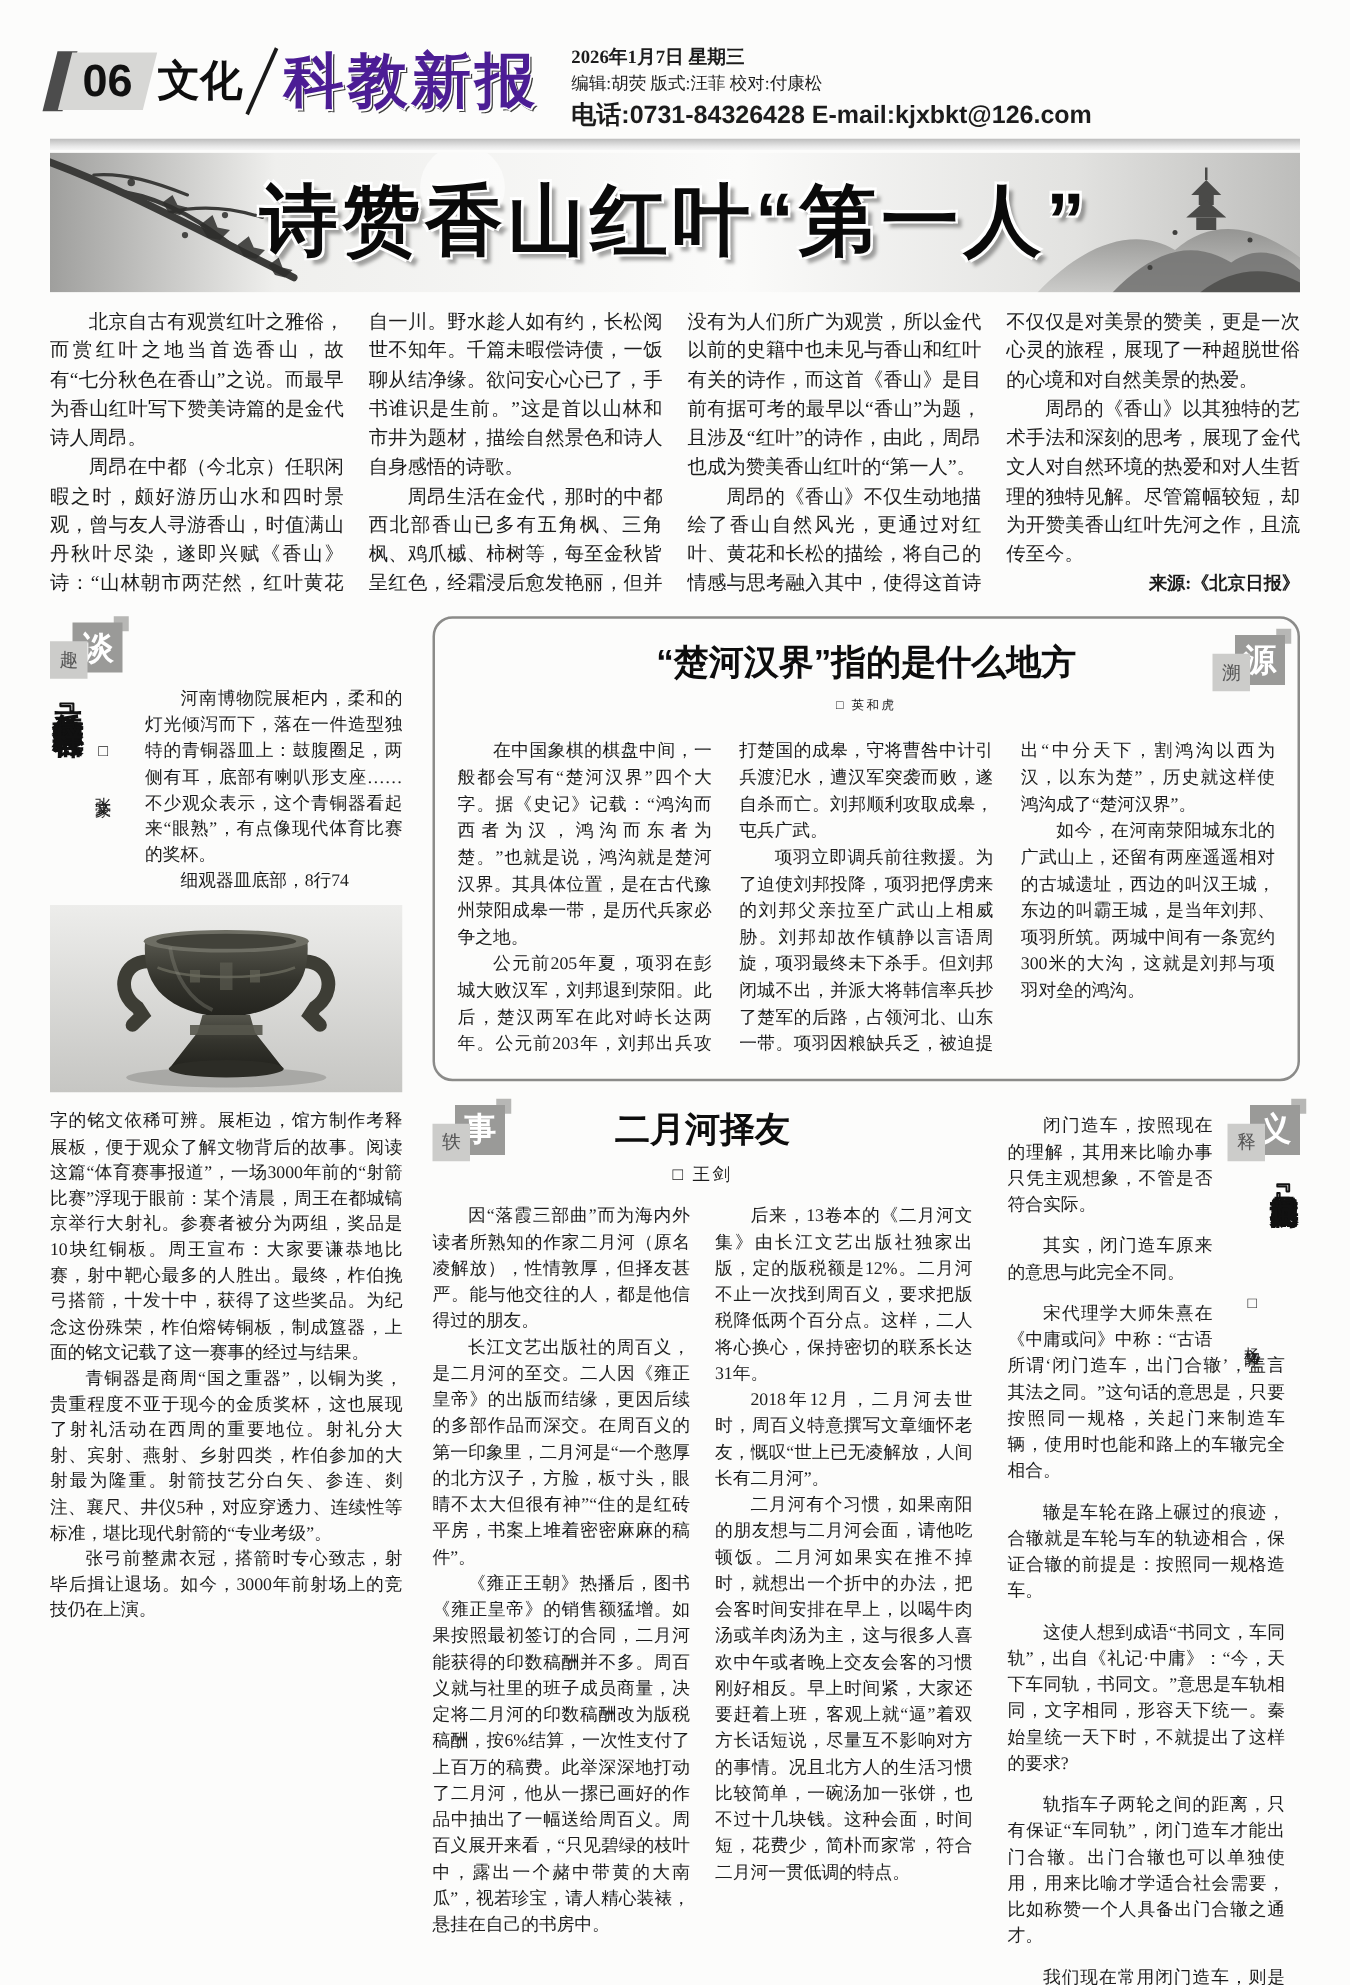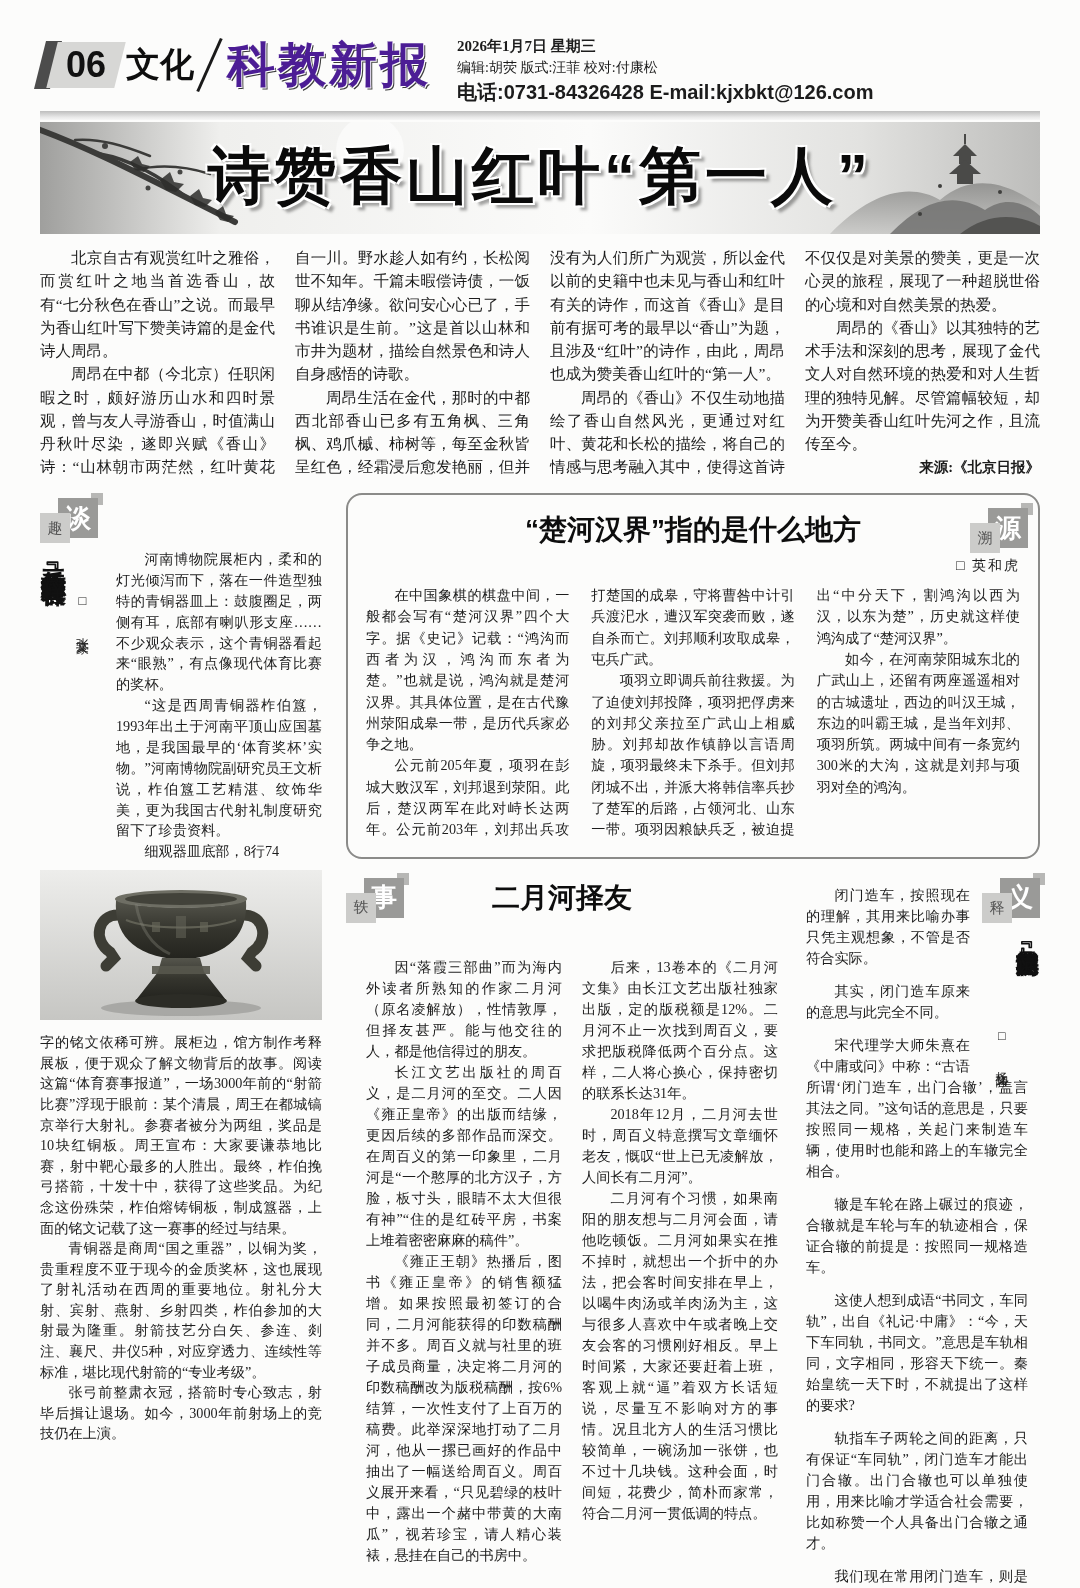--- a/index.html
+++ b/index.html
@@ -57,31 +57,31 @@
   .left-top-text{flex:1;font-size:14.2px;line-height:1.47;text-align:justify;}
   .left-top-text p{margin:0;text-indent:2em;}
   .vessel{margin:8px 0 8px;}
   .left-bottom{font-size:14.2px;line-height:1.45;text-align:justify;}
   .left-bottom p{margin:0;text-indent:2em;}
   .left-bottom p:first-child{text-indent:0;}
   
   .box{position:relative;border:2px solid #8b8b89;border-radius:16px;padding:14px 18px 16px;}
   .box-badge{position:absolute;right:10px;top:8px;}
   .box-title{text-align:center;font-family:"Liberation Sans",sans-serif;font-weight:900;font-size:28px;color:#0d0d0d;margin:2px 0 0;}
-  .box-author{text-align:right;font-size:14px;margin:8px 0 10px;letter-spacing:2px;}
+  .box-author{text-align:center;font-size:10px;margin:8px 0 20px;letter-spacing:2px;}
   .box-body{column-count:3;column-gap:22px;font-size:14.2px;line-height:1.5;text-align:justify;}
   .box-body p{margin:0;text-indent:2em;}
   
   .bottom-row{display:flex;gap:16px;margin-top:14px;}
   .anecdote{width:432px;flex:0 0 auto;}
   .anec-head{position:relative;height:84px;}
   .anec-head .badge{position:absolute;left:0;top:0;}
   .anec-title{text-align:center;font-family:"Liberation Sans",sans-serif;font-weight:900;font-size:28px;color:#0d0d0d;padding-top:6px;}
   .anec-author{text-align:center;font-size:14px;letter-spacing:2px;margin-top:8px;}
-  .anec-body{column-count:2;column-gap:20px;font-size:14.2px;line-height:1.48;text-align:justify;margin-left:20px;}
+  .anec-body{column-count:2;column-gap:20px;font-size:14.2px;line-height:1.48;text-align:justify;}
   .anec-body p{margin:0;text-indent:2em;}
   .meaning{flex:1;min-width:0;font-size:14.2px;line-height:1.48;text-align:justify;}
   .m-strip{float:right;width:62px;margin-left:8px;display:flex;flex-direction:column;align-items:flex-end;}
   .m-vert{display:flex;margin-top:10px;}
   .m-author{writing-mode:vertical-rl;text-orientation:upright;font-size:12.5px;margin:96px 4px 0 0;letter-spacing:2px;}
   .m-title{writing-mode:vertical-rl;text-orientation:upright;font-family:"Liberation Sans",sans-serif;
     font-weight:900;font-size:23px;line-height:1.1;color:#111;}
   .meaning p{margin:12px;text-indent:2em;}
 </style>
 </head>
@@ -173,21 +173,20 @@
         <span class="big">谈</span>
         <span class="small">趣</span>
       </div>
       <div class="left-top">
         <div class="v-strip">
           <div class="v-title">三千年前的『体育奖杯』长啥样</div>
           <div class="v-author">□ 张文豪</div>
         </div>
         <div class="left-top-text">
             <p>河南博物院展柜内，柔和的灯光倾泻而下，落在一件造型独特的青铜器皿上：鼓腹圈足，两侧有耳，底部有喇叭形支座……不少观众表示，这个青铜器看起来“眼熟”，有点像现代体育比赛的奖杯。</p>
-            <p>“这是西周青铜器柞伯簋，1993年出土于河南平顶山应国墓地，是我国最早的‘体育奖杯’实物。”河南博物院副研究员王文析说，柞伯簋工艺精湛、纹饰华美，更为我国古代射礼制度研究留下了珍贵资料。</p>
             <p>细观器皿底部，8行74</p>
           </div>
       </div>
       <div class="vessel">
         <svg width="282" height="150" viewBox="0 0 282 150">
           <defs>
             <linearGradient id="ph" x1="0" y1="0" x2="0" y2="1">
               <stop offset="0" stop-color="#ededeb"></stop>
                 <stop offset="1" stop-color="#c6c6c3"></stop>
             </linearGradient>
@@ -246,20 +245,21 @@
       <div class="bottom-row">
 
         <div class="anecdote">
           <div class="anec-head">
             <div class="badge">
               <span class="corner"></span>
               <span class="big">事</span>
               <span class="small">轶</span>
             </div>
             <div class="anec-title">二月河择友</div>
+            <div class="anec-author">□ 王剑</div>
           </div>
           <div class="anec-body">
               <p>因“落霞三部曲”而为海内外读者所熟知的作家二月河（原名凌解放），性情敦厚，但择友甚严。能与他交往的人，都是他信得过的朋友。</p>
               <p>长江文艺出版社的周百义，是二月河的至交。二人因《雍正皇帝》的出版而结缘，更因后续的多部作品而深交。在周百义的第一印象里，二月河是“一个憨厚的北方汉子，方脸，板寸头，眼睛不太大但很有神”“住的是红砖平房，书案上堆着密密麻麻的稿件”。</p>
               <p>《雍正王朝》热播后，图书《雍正皇帝》的销售额猛增。如果按照最初签订的合同，二月河能获得的印数稿酬并不多。周百义就与社里的班子成员商量，决定将二月河的印数稿酬改为版税稿酬，按6%结算，一次性支付了上百万的稿费。此举深深地打动了二月河，他从一摞已画好的作品中抽出了一幅送给周百义。周百义展开来看，“只见碧绿的枝叶中，露出一个赭中带黄的大南瓜”，视若珍宝，请人精心装裱，悬挂在自己的书房中。</p>
               <p>后来，13卷本的《二月河文集》由长江文艺出版社独家出版，定的版税额是12%。二月河不止一次找到周百义，要求把版税降低两个百分点。这样，二人将心换心，保持密切的联系长达31年。</p>
               <p>2018年12月，二月河去世时，周百义特意撰写文章缅怀老友，慨叹“世上已无凌解放，人间长有二月河”。</p>
               <p>二月河有个习惯，如果南阳的朋友想与二月河会面，请他吃顿饭。二月河如果实在推不掉时，就想出一个折中的办法，把会客时间安排在早上，以喝牛肉汤或羊肉汤为主，这与很多人喜欢中午或者晚上交友会客的习惯刚好相反。早上时间紧，大家还要赶着上班，客观上就“逼”着双方长话短说，尽量互不影响对方的事情。况且北方人的生活习惯比较简单，一碗汤加一张饼，也不过十几块钱。这种会面，时间短，花费少，简朴而家常，符合二月河一贯低调的特点。</p>
             </div>
         </div>

